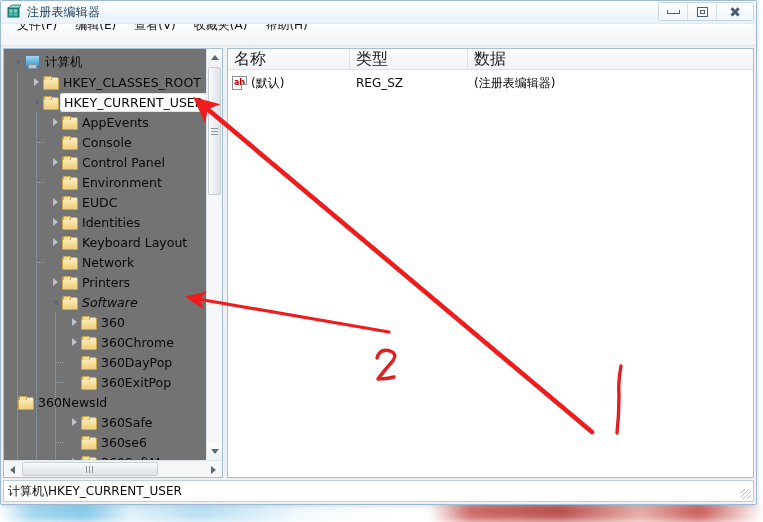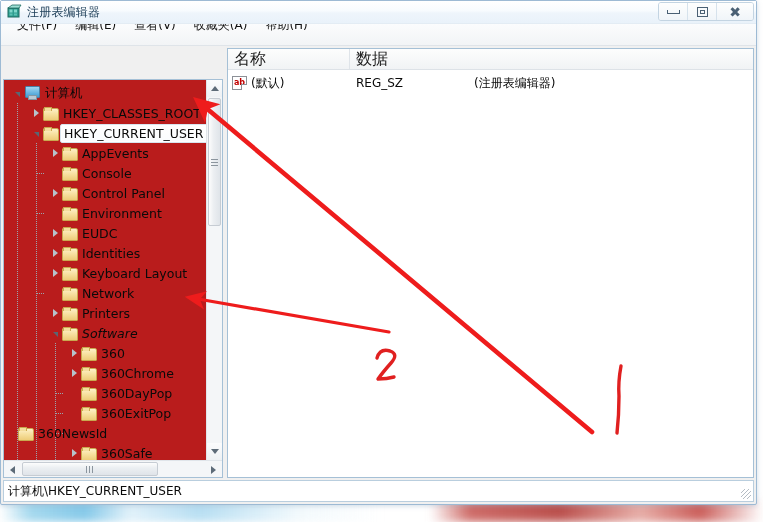--- a/index.html
+++ b/index.html
@@ -102,24 +102,23 @@
     font-family: "DejaVu Sans", "Liberation Sans", sans-serif;
     white-space: nowrap;
   }
 
   
   .panes { flex: 1 1 auto; display: flex; background: #f0f0f0; padding: 2px 2px 0 2px; min-height:0; }
 
   
   .tree-pane {
     width: 220px; flex: 0 0 220px;
-    background: #b91c1c; border: 1px solid #a5c0d6;
+    background: #737373; border: 1px solid #a5c0d6;
     position: relative; display: flex; flex-direction: column;
     overflow: hidden;
-    margin-top: 31px;
   }
   .tree-scroll-area { position: relative; flex: 1 1 auto; overflow: hidden; }
   .tree-inner { position: absolute; left: 0; top: 0; right: 16px; bottom: 0; padding-top: 3px; }
 
   .tnode {
     height: 20px; display: flex; align-items: center;
     position: relative; white-space: nowrap;
     font-size: 12.5px; color: #0a0a0a;
     font-family: "DejaVu Sans", "Liberation Sans", sans-serif;
   }
@@ -506,20 +505,21 @@
           <div class="ar-rt"></div>
         </div>
       </div>
     </div>
 
     <div class="splitter"></div>
 
     <div class="list-pane">
       <div class="lv-header">
         <div class="lv-col c1">名称</div>
+        <div class="lv-col c2">类型</div>
         <div class="lv-col c3">数据</div>
       </div>
       <div class="lv-row">
         <div class="lv-cell c1">
           <div class="ab-icon">
             <span>ab</span>
           </div>
           <span>(默认)</span>
         </div>
         <div class="lv-cell c2">REG_SZ</div>

